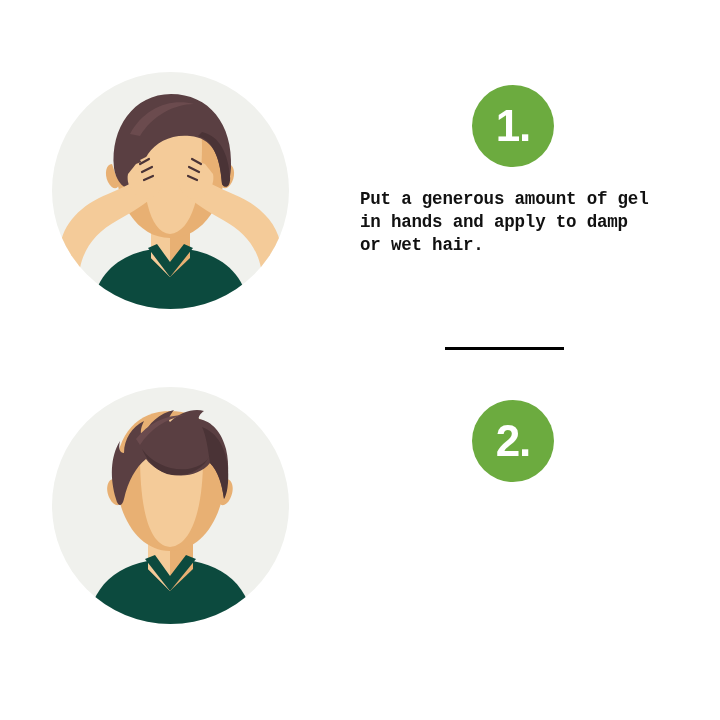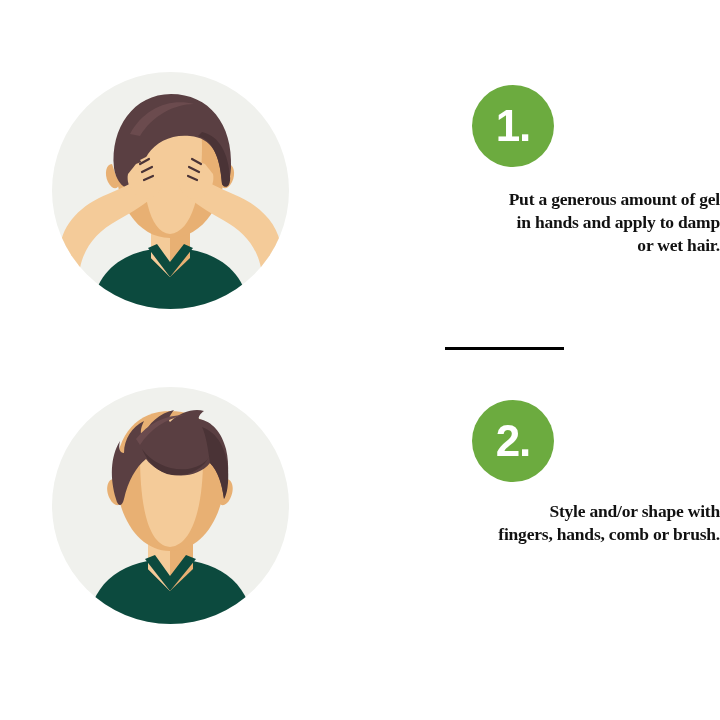--- a/index.html
+++ b/index.html
@@ -78,27 +78,27 @@
     line-height: 82px;
     text-align: center;
     letter-spacing: -1px;
     font-family: "Liberation Sans", sans-serif;
   }
   .instr-text {
     position: absolute;
     left: 0;
     width: 360px;
     top: 128px;
-    text-align: right;
+    text-align: left;
     color: #111111;
     font-size: 17.5px;
     font-weight: bold;
     line-height: 1.32;
     letter-spacing: -0.2px;
-    font-family: Liberation Serif, serif;
+    font-family: Liberation Mono, monospace;
     white-space: pre-line;
   }
   #instr-text-2 { top: 125px; }
 
   
   .divider {
     position: absolute;
     left: 445px;
     top: 347px;
     width: 119px;
@@ -226,18 +226,16 @@
           <path d="M84 52 C96 36 114 28 132 28 C114 32 98 42 88 58 Z" fill="#6b4b4e"></path>
 
           <path d="M90 62 C100 76 118 84 136 82 C148 80 156 74 158 68
                    C152 82 136 90 120 88 C106 86 96 76 90 62 Z" fill="#4a3336"></path>
         </svg>
       </div>
     </div>
 
     <div class="instr-col">
       <div class="num-badge">2.</div>
-      <div class="instr-text" id="instr-text-2">Style and/or shape with
-fingers, hands, comb or brush.</div>
     </div>
   </div>
 
 </div>
 
 </body></html>

